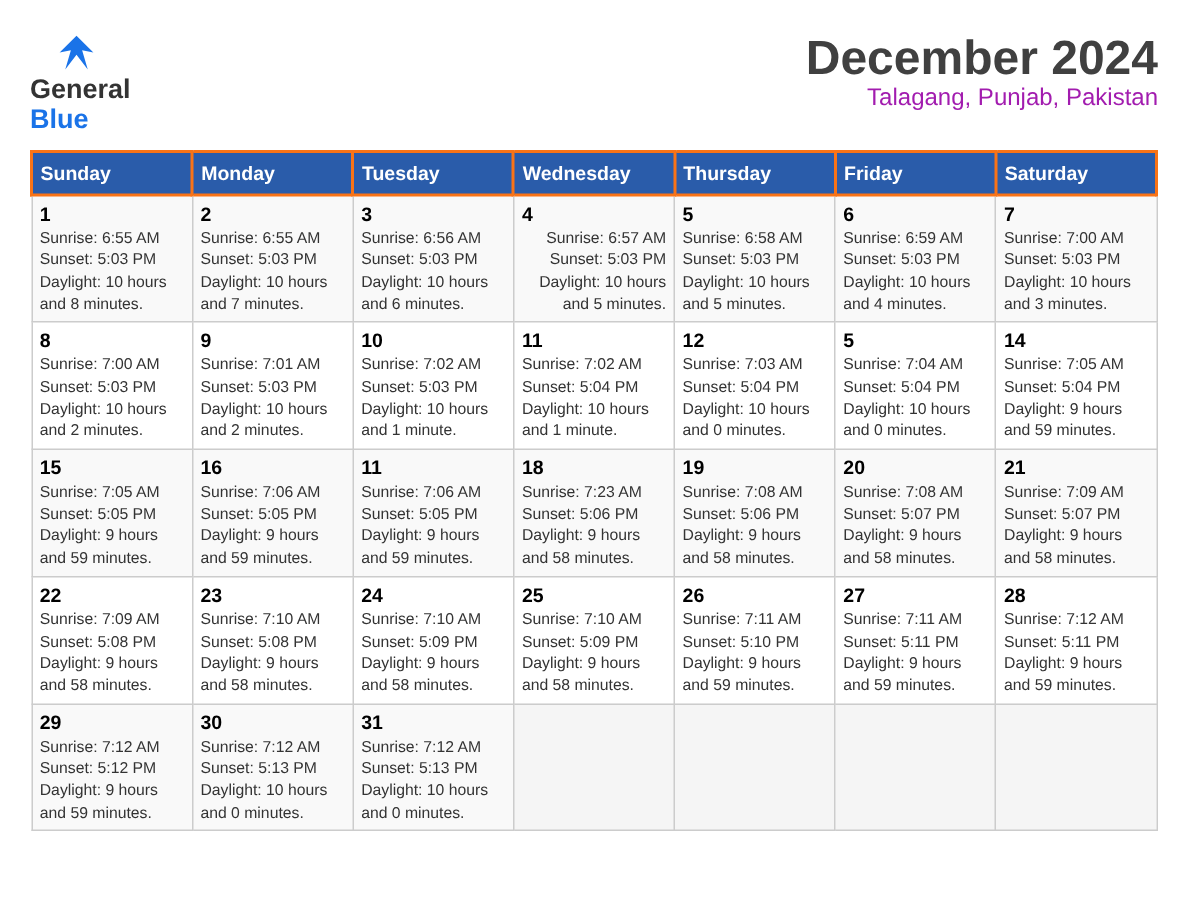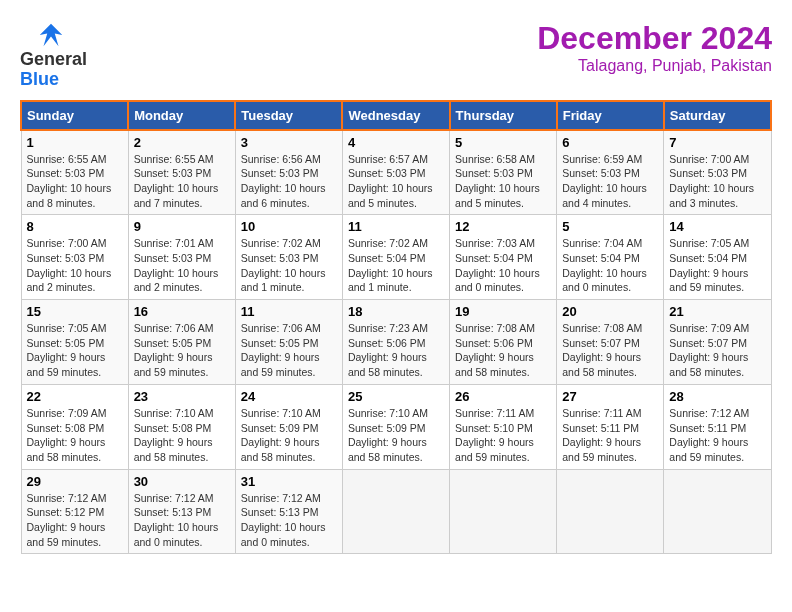--- a/index.html
+++ b/index.html
@@ -34,21 +34,21 @@
       width: 30px;
       height: 30px;
       margin-right: 5px;
     }
     .title-section {
       text-align: right;
     }
     .title-section h1 {
       font-size: 32px;
       font-weight: bold;
-      color: #a21caf;
+      color: #404040;
     }
     .title-section h2 {
       font-size: 16px;
       font-weight: normal;
       color: #a21caf;
     }
     .calendar {
       width: 100%;
       border-collapse: collapse;
       font-size: 11px;
@@ -141,21 +141,21 @@
         </td>
         <td>
           <span class="day-num">3</span>
           <div class="day-info" style="white-space: pre-line;">Sunrise: 6:56 AM
 Sunset: 5:03 PM
 Daylight: 10 hours
 and 6 minutes.</div>
         </td>
         <td>
           <span class="day-num">4</span>
-          <div class="day-info" style="white-space: pre-line;">Sunrise: 6:57 AM
+          <div class="day-info" style="white-space: pre-line; text-align: right;">Sunrise: 6:57 AM
 Sunset: 5:03 PM
 Daylight: 10 hours
 and 5 minutes.</div>
         </td>
         <td>
           <span class="day-num">5</span>
           <div class="day-info" style="white-space: pre-line;">Sunrise: 6:58 AM
 Sunset: 5:03 PM
 Daylight: 10 hours
 and 5 minutes.</div>

